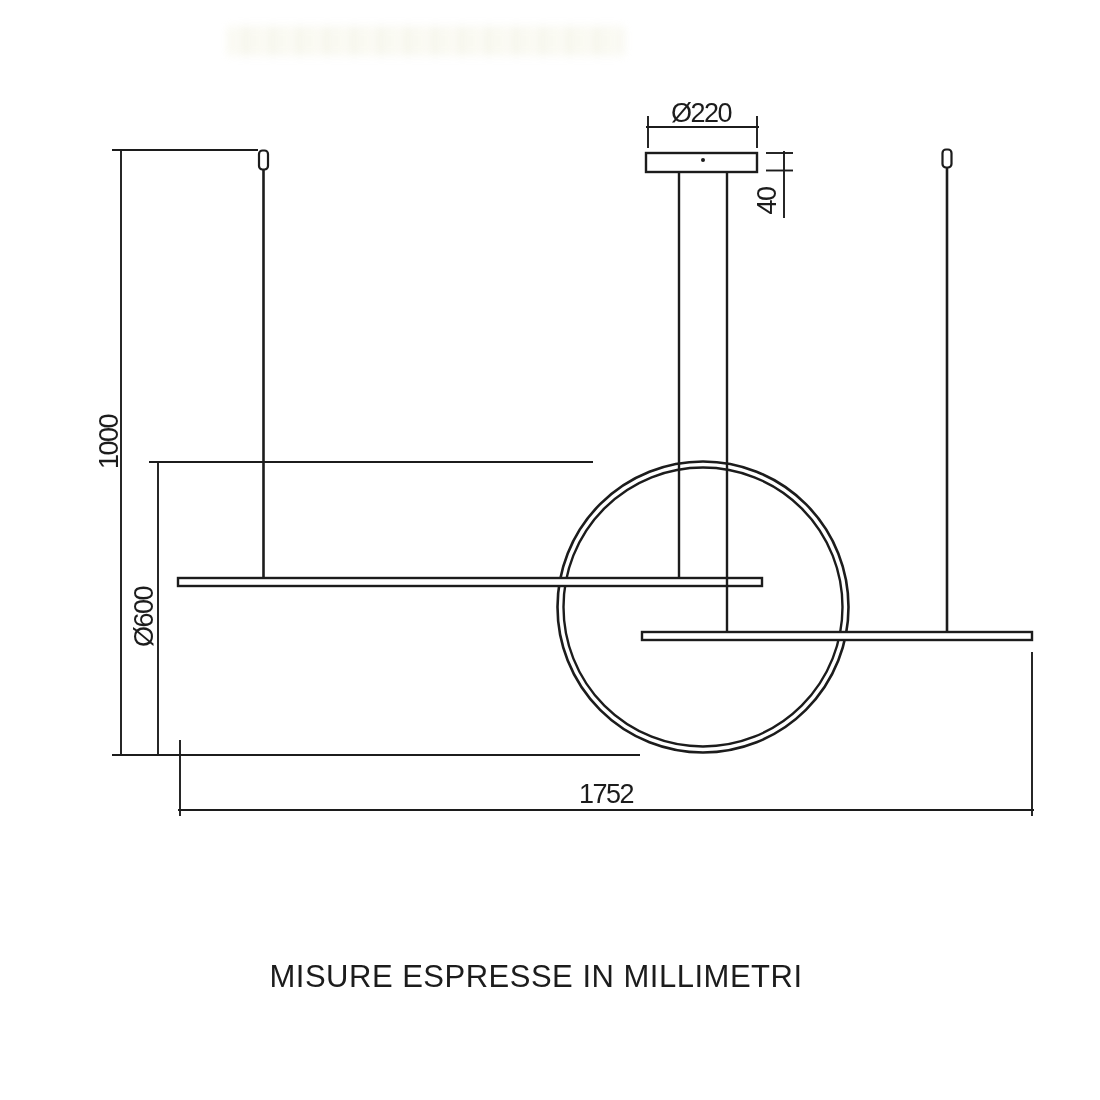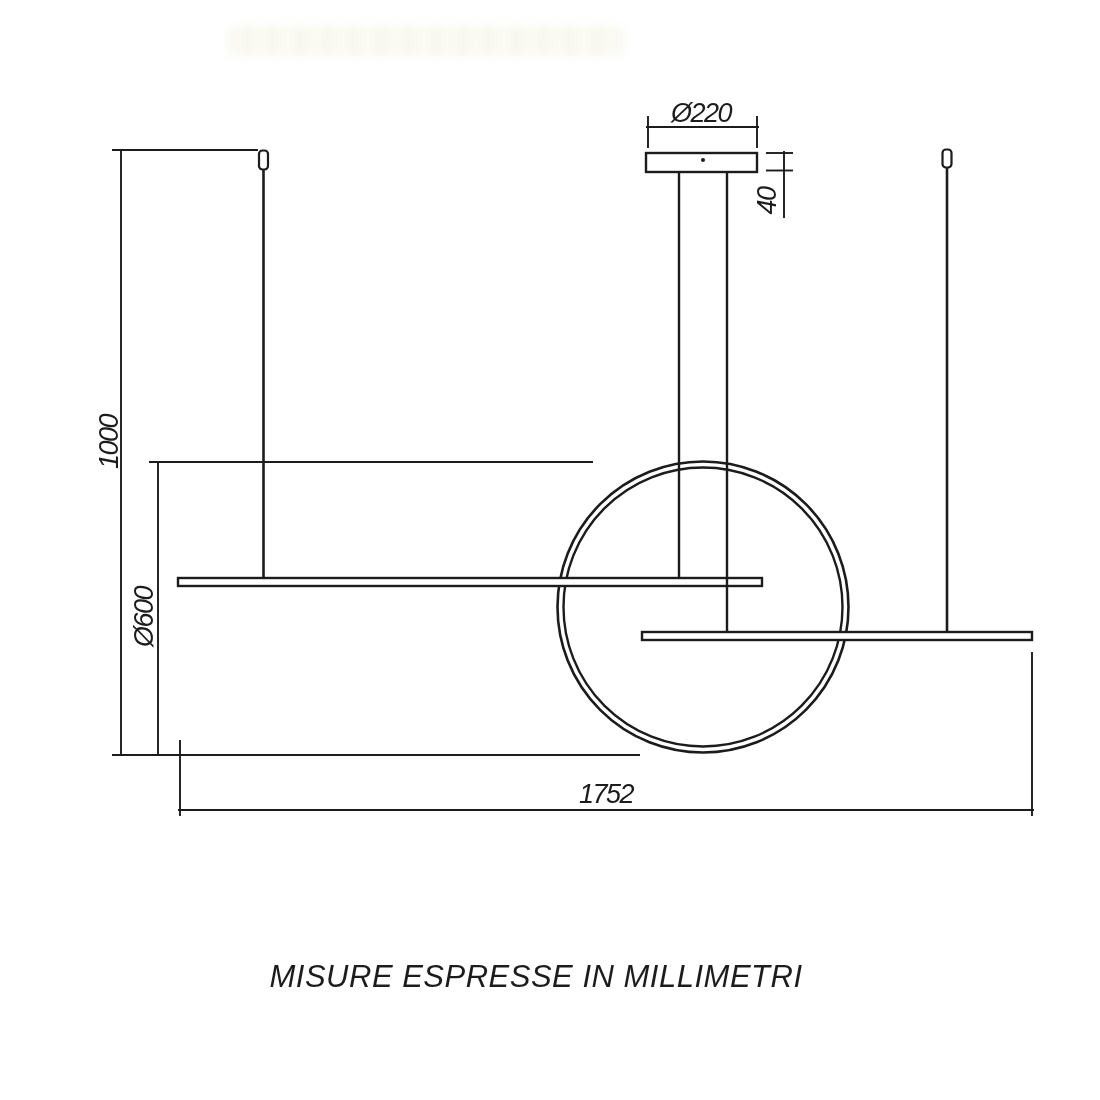--- a/index.html
+++ b/index.html
@@ -7,21 +7,20 @@
     padding: 0;
     background: #ffffff;
   }
   #stage {
     position: relative;
     width: 1100px;
     height: 1100px;
     background: #ffffff;
     overflow: hidden;
     font-family: "Liberation Sans", sans-serif;
-    font-style: italic;
   }
   #watermark {
     position: absolute;
     left: 228px;
     top: 26px;
     width: 396px;
     height: 30px;
     background: repeating-linear-gradient(
       90deg,
       rgba(226, 224, 180, 0.55) 0px,

